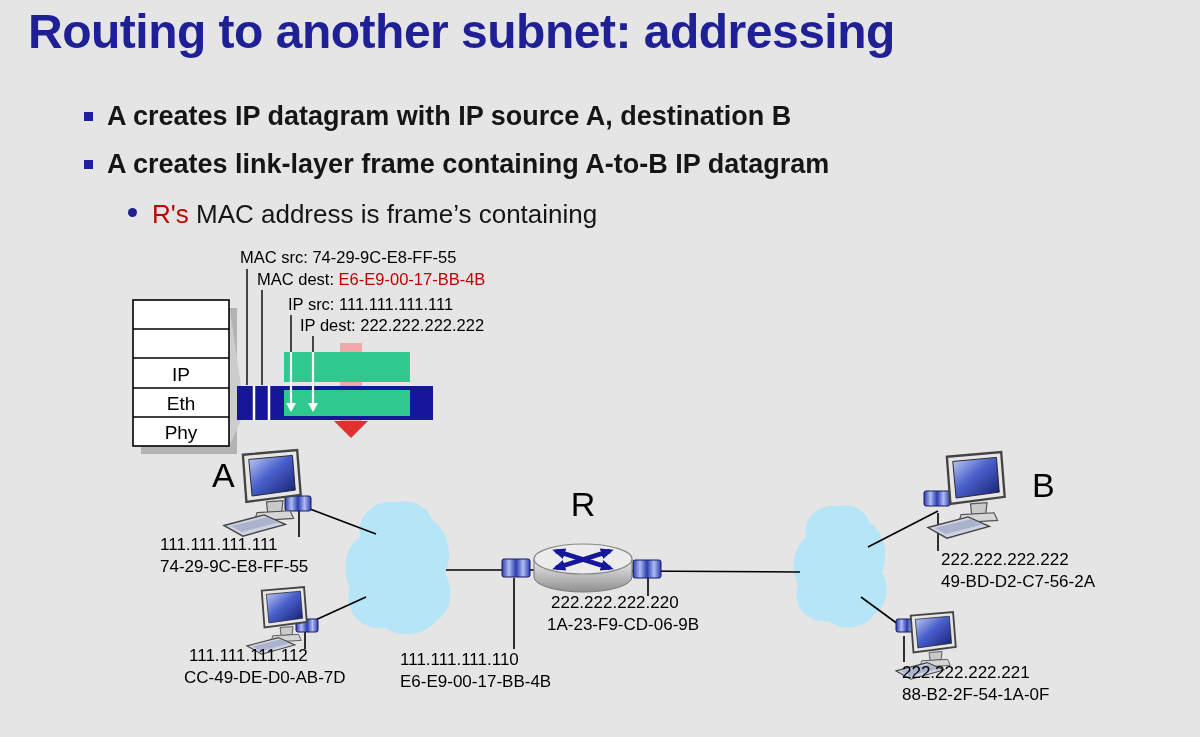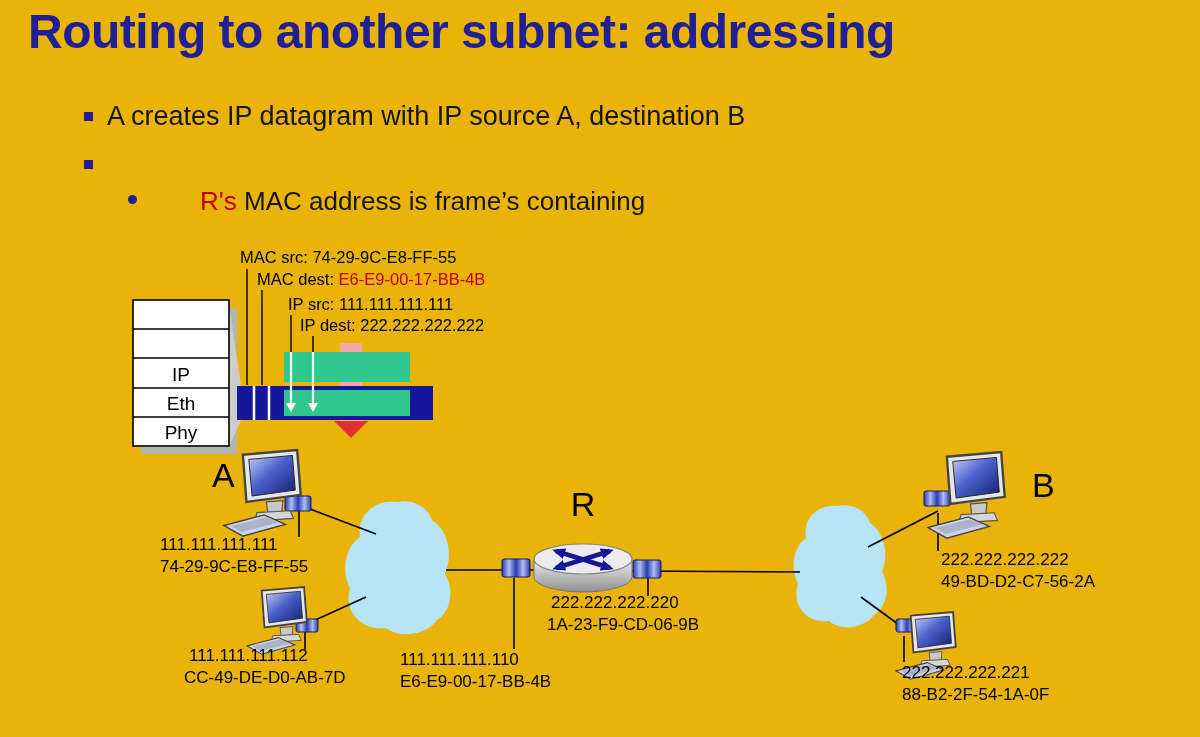--- a/index.html
+++ b/index.html
@@ -1,42 +1,43 @@
 <!DOCTYPE html>
 <html><head>
 <meta charset="utf-8">
 <style>
   * { margin:0; padding:0; box-sizing:border-box; }
   html,body { background:#ffffff; }
   body { width:1200px; height:737px; font-family:"Liberation Sans", sans-serif; }
-  .slide { position:relative; width:1200px; height:737px; background:#eab308; overflow:hidden; }
+  .slide { position:relative; width:1200px; height:737px; background:#e5e5e5; overflow:hidden; }
   .title { position:absolute; left:28px; top:4px; font-size:48px; font-weight:700; color:#1f1f96; letter-spacing:-0.5px; }
   .bullets { position:absolute; left:80px; top:100px; width:1000px; }
-  .bullet { display:flex; align-items:flex-start; margin-bottom:14px; font-size:27px; line-height:1.25; color:#151515; }
+  .bullet { display:flex; align-items:flex-start; margin-bottom:14px; font-size:27px; line-height:1.25; color:#151515;font-weight:bold; }
   .sq { width:9px; height:9px; background:#1f1f96; margin:12px 14px 0 4px; flex:none; }
   .subbullet { display:flex; align-items:flex-start; margin-left:48px; margin-top:16px; font-size:26px; line-height:1.25; color:#151515; }
   .dot { width:9px; height:9px; border-radius:50%; background:#1f1f96; margin:10px 15px 0 0; flex:none; }
-  .red { color:#c00000;margin-left:48px; }
+  .red { color:#c00000; }
   svg.diagram { position:absolute; left:0; top:0; }
   svg text { font-family:"Liberation Sans", sans-serif; fill:#000; }
 </style>
 </head>
 <body>
 
 <div class="slide">
 
   <h1 class="title">Routing to another subnet: addressing</h1>
 
   <div class="bullets">
     <div class="bullet">
       <span class="sq"></span>
       <span>A creates IP datagram with IP source A, destination B</span>
     </div>
     <div class="bullet">
       <span class="sq"></span>
+      <span>A creates link-layer frame containing A-to-B IP datagram</span>
     </div>
     <div class="subbullet">
       <span class="dot"></span>
       <span><span class="red">R's</span><span> MAC address is frame’s containing</span></span>
     </div>
   </div>
 
   <svg class="diagram" width="1200" height="737" viewBox="0 0 1200 737">
     <defs>
       <linearGradient id="scr" x1="0" y1="0" x2="1" y2="1">

